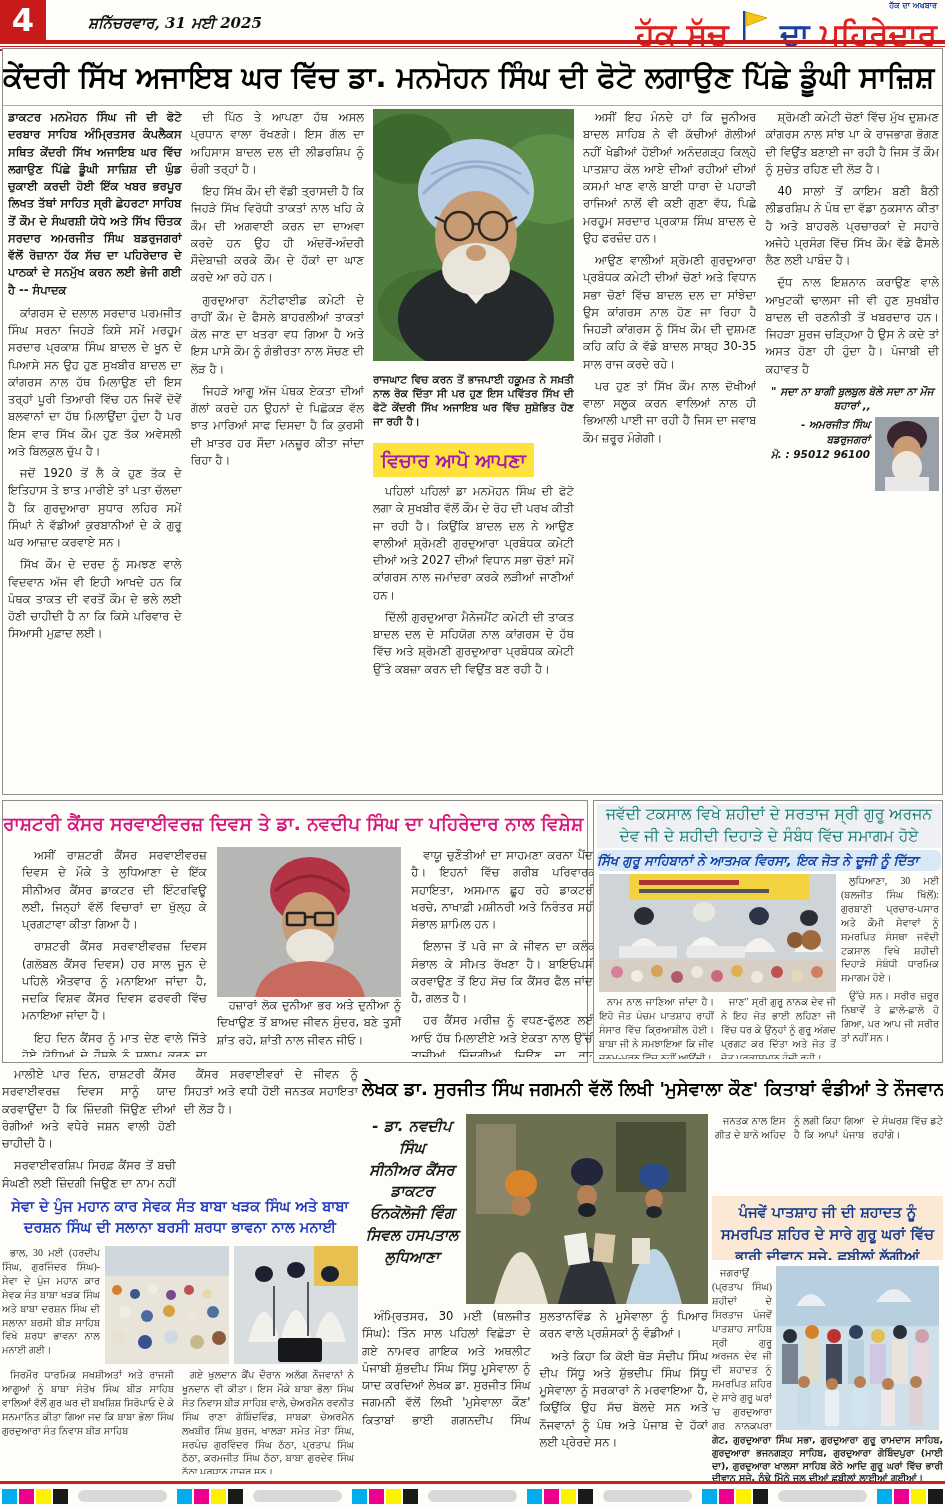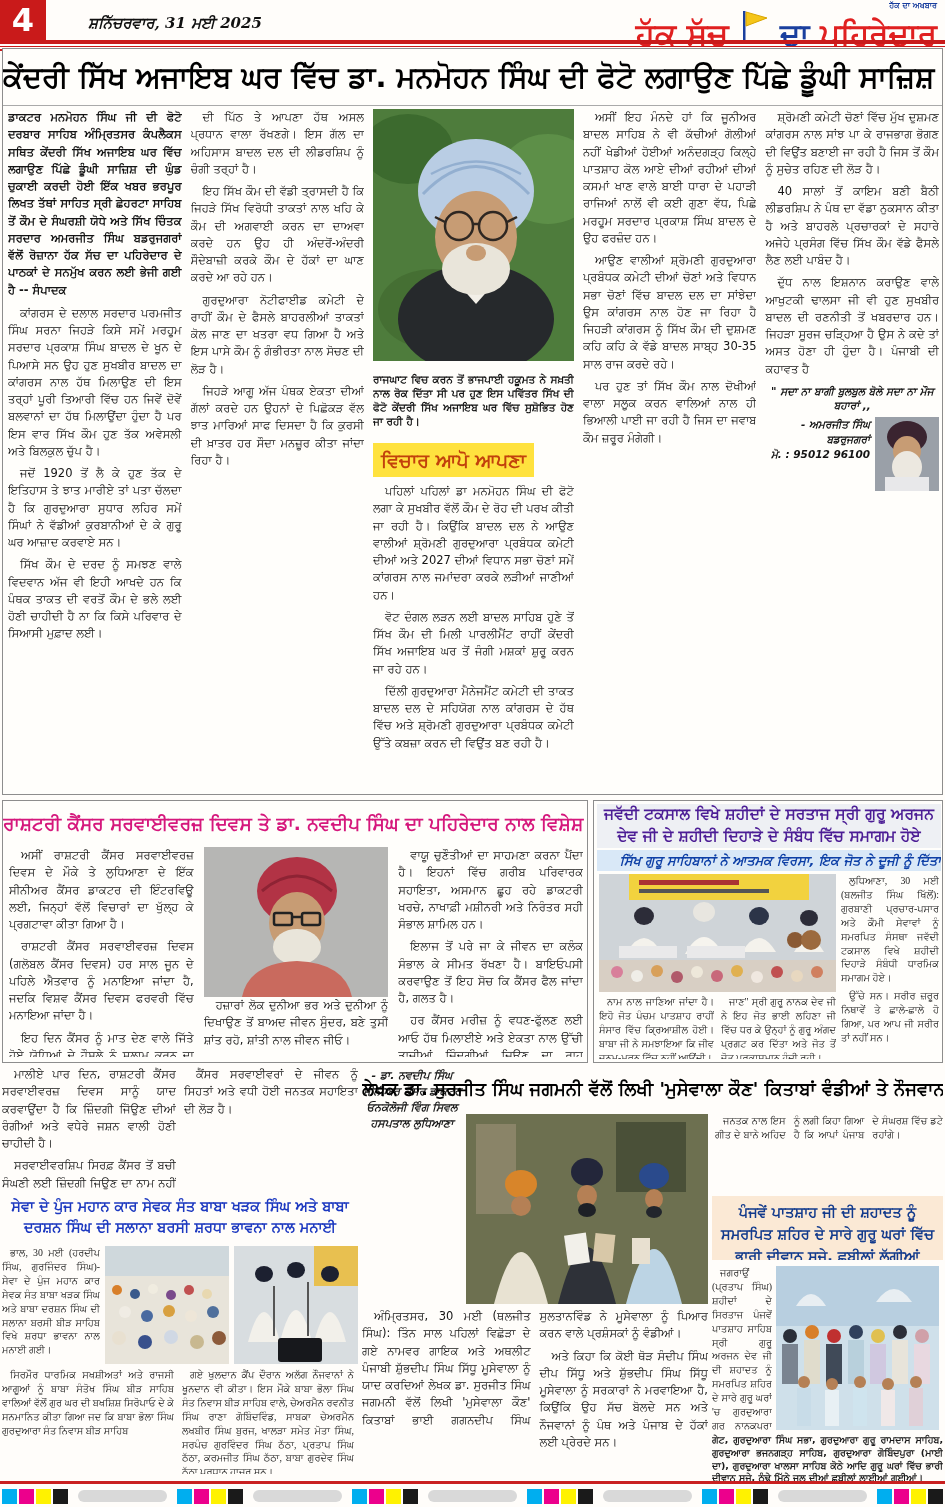--- a/index.html
+++ b/index.html
@@ -31,45 +31,45 @@
   .photo svg{display:block;}
   
   #main-art{left:2px;top:48px;width:941px;height:747px;}
   #main-headline{position:absolute;left:0;top:0;width:100%;height:56px;border-bottom:1px solid #aaa;
     font-weight:bold;font-size:29px;line-height:56px;text-align:center;white-space:nowrap;overflow:hidden;color:#000;}
   .main-cols{position:absolute;left:5px;top:60px;width:931px;height:680px;display:flex;gap:9px;overflow:hidden;}
   .mcol{overflow:hidden;}
   .mcol.c1{width:178px;} .mcol.c2{width:178px;} .mcol.c3{width:206px;}
   .mcol.c4{width:178px;} .mcol.c5{width:178px;}
   .lead-para{font-weight:bold;font-size:11.5px;line-height:1.5;text-align:justify;margin:0 0 6px 0;}
-  .inset-head{background:#ffe23e;color:#c2410c;font-weight:bold;font-size:19px;
+  .inset-head{background:#ffe23e;color:#a21caf;font-weight:bold;font-size:19px;
               padding:3px 8px;margin:4px 0 6px 0;display:inline-block;}
   .author-block{margin-top:6px;font-size:10.5px;line-height:1.4;}
   .author-row{display:flex;gap:5px;align-items:flex-start;}
   .quote{font-style:italic;font-weight:bold;text-align:center;margin:4px 0;}
   .author-name{font-style:italic;font-weight:bold;text-align:right;}
   .author-phone{font-style:italic;font-weight:bold;text-align:right;}
   
   #interview{left:2px;top:800px;width:586px;height:263px;}
   #intv-headline{position:absolute;left:0;top:4px;width:100%;height:38px;font-weight:bold;
      font-size:18.5px;line-height:38px;color:#d5177c;text-align:center;white-space:nowrap;overflow:hidden;}
-  .intv-cols{position:absolute;left:6px;top:46px;width:574px;height:210px;display:flex;gap:10px;overflow:hidden;}
+  .intv-cols{position:absolute;left:19px;top:46px;width:574px;height:210px;display:flex;gap:10px;overflow:hidden;}
   .icol{width:186px;overflow:hidden;}
   #intv-cont{left:2px;top:1066px;width:356px;height:126px;border:none;background:transparent;}
   .cont-cols{display:flex;gap:8px;height:100%;overflow:hidden;}
   .ccol{width:174px;overflow:hidden;}
-  #intv-sig{left:362px;top:1068px;width:100px;height:90px;border:none;background:transparent;
-            font-size:11px;font-style:italic;font-weight:bold;text-align:center;line-height:1.45;}
+  #intv-sig{left:362px;top:1116px;width:100px;height:90px;border:none;background:transparent;
+            font-size:15px;font-style:italic;font-weight:bold;text-align:center;line-height:1.45;}
   
   #jawaddi{left:593px;top:800px;width:350px;height:263px;}
-  #jaw-headline{position:absolute;left:3px;top:3px;width:344px;height:44px;font-weight:bold;
-     font-size:15.5px;line-height:1.4;text-align:center;color:#4c1d95;background:#eef0f4;}
+  #jaw-headline{position:absolute;left:3px;top:3px;width:344px;height:44px;font-weight:normal;
+     font-size:15.5px;line-height:1.4;text-align:center;color:#0f766e;background:#eef0f4;}
   #jaw-subhead{position:absolute;left:3px;top:49px;width:344px;height:21px;background:#d9e8f7;
-     color:#0d3fa6;font-weight:bold;font-style:italic;font-size:13px;line-height:21px;text-align:right;
-     white-space:nowrap;overflow:hidden;}
+     color:#0d3fa6;font-weight:bold;font-style:italic;font-size:13px;line-height:21px;text-align:left;
+     white-space:nowrap;overflow:hidden;border-radius:6px;}
   #jaw-photo{position:absolute;left:5px;top:73px;width:237px;height:118px;}
   #jaw-under{position:absolute;left:5px;top:194px;width:237px;height:64px;display:flex;gap:7px;overflow:hidden;}
   #jaw-under .jcol{width:115px;overflow:hidden;}
   #jaw-side{position:absolute;left:247px;top:73px;width:98px;height:185px;overflow:hidden;}
   .smalltxt{font-size:9.8px;line-height:1.42;}
   .smalltxt p{margin:0 0 4px 0;text-indent:8px;text-align:justify;font-family:Liberation Serif, serif;}
   
   #book-headline{position:absolute;left:362px;top:1068px;width:581px;height:42px;font-weight:bold;
      font-size:18px;line-height:42px;text-align:center;white-space:nowrap;overflow:hidden;color:#000;}
   #book-photo{position:absolute;left:466px;top:1114px;width:242px;height:190px;}
@@ -162,21 +162,20 @@
             <circle cx="120" cy="117" r="14" fill="none" stroke="#2e2722" stroke-width="2.5"></circle>
             <line x1="100" y1="115" x2="106" y2="115" stroke="#2e2722" stroke-width="2.5"></line>
             <line x1="72" y1="113" x2="62" y2="108" stroke="#2e2722" stroke-width="2.5"></line>
             <line x1="134" y1="113" x2="144" y2="108" stroke="#2e2722" stroke-width="2.5"></line>
           </svg>
         </span>
         <p class="caption">ਰਾਜਘਾਟ ਵਿਚ ਕਰਨ ਤੋਂ ਭਾਜਪਾਈ ਹਕੂਮਤ ਨੇ ਸਖ਼ਤੀ ਨਾਲ ਰੋਕ ਦਿੱਤਾ ਸੀ ਪਰ ਹੁਣ ਇਸ ਪਵਿੱਤਰ ਸਿੱਖ ਦੀ ਫੋਟੋ ਕੇਂਦਰੀ ਸਿੱਖ ਅਜਾਇਬ ਘਰ ਵਿੱਚ ਸੁਸ਼ੋਭਿਤ ਹੋਣ ਜਾ ਰਹੀ ਹੈ।</p>
         <div class="inset-head">ਵਿਚਾਰ ਆਪੋ ਆਪਣਾ</div>
         <div class="para-list">
             <p>ਪਹਿਲਾਂ ਪਹਿਲਾਂ ਡਾ ਮਨਮੋਹਨ ਸਿੰਘ ਦੀ ਫੋਟੋ ਲਗਾ ਕੇ ਸੁਖਬੀਰ ਵੱਲੋਂ ਕੌਮ ਦੇ ਰੋਹ ਦੀ ਪਰਖ ਕੀਤੀ ਜਾ ਰਹੀ ਹੈ। ਕਿਉਂਕਿ ਬਾਦਲ ਦਲ ਨੇ ਆਉਣ ਵਾਲੀਆਂ ਸ਼੍ਰੋਮਣੀ ਗੁਰਦੁਆਰਾ ਪ੍ਰਬੰਧਕ ਕਮੇਟੀ ਦੀਆਂ ਅਤੇ 2027 ਦੀਆਂ ਵਿਧਾਨ ਸਭਾ ਚੋਣਾਂ ਸਮੇਂ ਕਾਂਗਰਸ ਨਾਲ ਜਮਾਂਦਰਾ ਕਰਕੇ ਲੜੀਆਂ ਜਾਣੀਆਂ ਹਨ।</p>
-            <p>ਵੋਟ ਦੰਗਲ ਲੜਨ ਲਈ ਬਾਦਲ ਸਾਹਿਬ ਹੁਣੇ ਤੋਂ ਸਿੱਖ ਕੌਮ ਦੀ ਮਿਲੀ ਪਾਰਲੀਮੈਂਟ ਰਾਹੀਂ ਕੇਂਦਰੀ ਸਿੱਖ ਅਜਾਇਬ ਘਰ ਤੋਂ ਜੰਗੀ ਮਸ਼ਕਾਂ ਸ਼ੁਰੂ ਕਰਨ ਜਾ ਰਹੇ ਹਨ।</p>
             <p>ਦਿੱਲੀ ਗੁਰਦੁਆਰਾ ਮੈਨੇਜਮੈਂਟ ਕਮੇਟੀ ਦੀ ਤਾਕਤ ਬਾਦਲ ਦਲ ਦੇ ਸਹਿਯੋਗ ਨਾਲ ਕਾਂਗਰਸ ਦੇ ਹੱਥ ਵਿੱਚ ਅਤੇ ਸ਼੍ਰੋਮਣੀ ਗੁਰਦੁਆਰਾ ਪ੍ਰਬੰਧਕ ਕਮੇਟੀ ਉੱਤੇ ਕਬਜ਼ਾ ਕਰਨ ਦੀ ਵਿਉਂਤ ਬਣ ਰਹੀ ਹੈ।</p>
           </div>
       </div>
       <div class="mcol c4 bodytxt">
         <div class="para-list">
             <p>ਅਸੀਂ ਇਹ ਮੰਨਦੇ ਹਾਂ ਕਿ ਜੂਨੀਅਰ ਬਾਦਲ ਸਾਹਿਬ ਨੇ ਵੀ ਕੱਚੀਆਂ ਗੋਲੀਆਂ ਨਹੀਂ ਖੇਡੀਆਂ ਹੋਈਆਂ ਅਨੰਦਗੜ੍ਹ ਕਿਲ੍ਹੇ ਪਾਤਸ਼ਾਹ ਕੋਲ ਆਏ ਦੀਆਂ ਰਹੀਆਂ ਦੀਆਂ ਕਸਮਾਂ ਖਾਣ ਵਾਲੇ ਬਾਈ ਧਾਰਾ ਦੇ ਪਹਾੜੀ ਰਾਜਿਆਂ ਨਾਲੋਂ ਵੀ ਕਈ ਗੁਣਾ ਵੱਧ, ਪਿਛੇ ਮਰਹੂਮ ਸਰਦਾਰ ਪ੍ਰਕਾਸ਼ ਸਿੰਘ ਬਾਦਲ ਦੇ ਉਹ ਫਰਜ਼ੰਦ ਹਨ।</p>
             <p>ਆਉਣ ਵਾਲੀਆਂ ਸ਼੍ਰੋਮਣੀ ਗੁਰਦੁਆਰਾ ਪ੍ਰਬੰਧਕ ਕਮੇਟੀ ਦੀਆਂ ਚੋਣਾਂ ਅਤੇ ਵਿਧਾਨ ਸਭਾ ਚੋਣਾਂ ਵਿੱਚ ਬਾਦਲ ਦਲ ਦਾ ਸਾਂਝੇਦਾ ਉਸ ਕਾਂਗਰਸ ਨਾਲ ਹੋਣ ਜਾ ਰਿਹਾ ਹੈ ਜਿਹੜੀ ਕਾਂਗਰਸ ਨੂੰ ਸਿੱਖ ਕੌਮ ਦੀ ਦੁਸ਼ਮਣ ਕਹਿ ਕਹਿ ਕੇ ਵੱਡੇ ਬਾਦਲ ਸਾਬ੍ਹ 30-35 ਸਾਲ ਰਾਜ ਕਰਦੇ ਰਹੇ।</p>
             <p>ਪਰ ਹੁਣ ਤਾਂ ਸਿੱਖ ਕੌਮ ਨਾਲ ਦੋਖੀਆਂ ਵਾਲਾ ਸਲੂਕ ਕਰਨ ਵਾਲਿਆਂ ਨਾਲ ਹੀ ਭਿਆਲੀ ਪਾਈ ਜਾ ਰਹੀ ਹੈ ਜਿਸ ਦਾ ਜਵਾਬ ਕੌਮ ਜ਼ਰੂਰ ਮੰਗੇਗੀ।</p>
           </div>
       </div>

